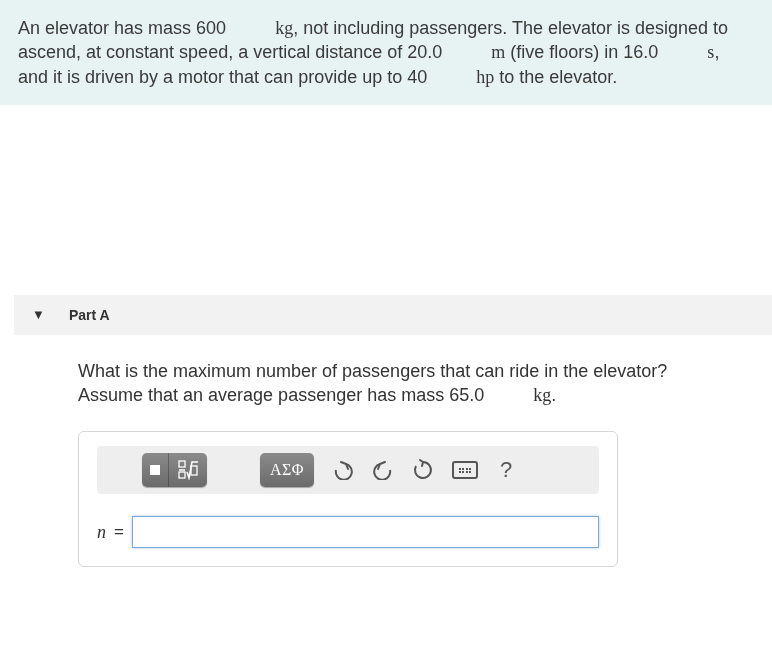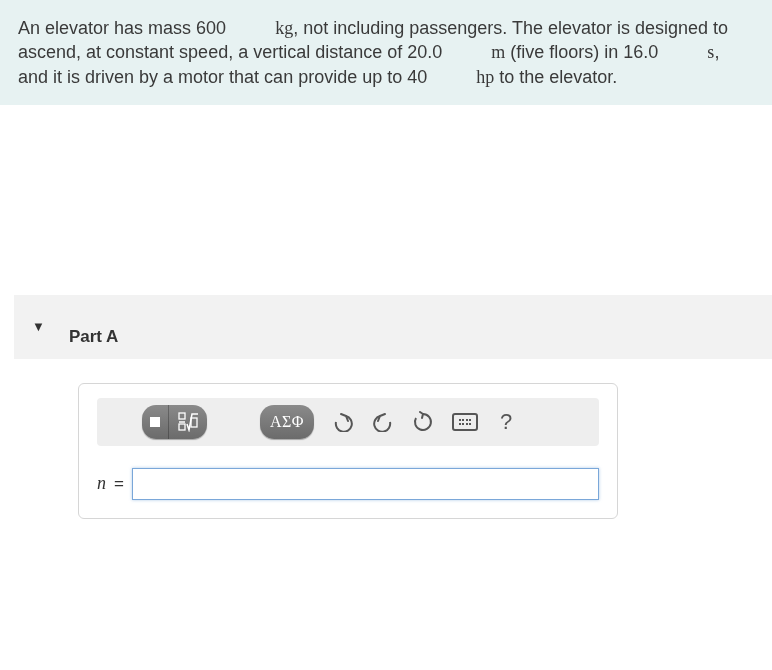--- a/index.html
+++ b/index.html
@@ -21,21 +21,21 @@
   .part-header {
     background: #f2f2f2;
     padding: 12px 18px;
     display: flex;
     align-items: center;
     gap: 24px;
     margin-left: 14px;
     margin-right: 0;
   }
   .part-header .caret { font-size: 13px; color: #333; }
-  .part-header .label { font-weight: bold; font-size: 17px; margin-top: 20px; }
+  .part-header .label { font-weight: bold; font-size: 14px; }
   .part-body { padding: 24px 0 0 78px; }
   .question { line-height: 1.35; margin-bottom: 24px; max-width: 640px; }
   .answer-box {
     border: 1px solid #d6d6d6;
     border-radius: 6px;
     padding: 14px 18px 18px 18px;
     width: 540px;
   }
   .toolbar {
     background: #eeeeee;
@@ -43,21 +43,21 @@
     padding: 6px 10px;
     display: flex;
     align-items: center;
     gap: 18px;
     height: 48px;
   }
   .btn3d {
     display: inline-flex;
     align-items: stretch;
     height: 34px;
-    border-radius: 14px;
+    border-radius: 5px;
     overflow: hidden;
     box-shadow: 0 1px 1px rgba(0,0,0,0.3);
     cursor: pointer;
     margin-left: 35px;
   }
   .btn3d .seg {
     display: flex;
     align-items: center;
     justify-content: center;
     padding: 0 8px;
@@ -112,20 +112,23 @@
 </div>
 
 <div class="spacer"></div>
 
 <div class="part-header">
   <span class="caret">▼</span>
   <span class="label">Part A</span>
 </div>
 
 <div class="part-body">
+  <div class="question">
+    <span>What is the maximum number of passengers that can ride in the elevator? Assume that an average passenger has mass 65.0 </span><span class="unit">kg</span><span>.</span>
+  </div>
 
   <div class="answer-box">
     <div class="toolbar">
       <span class="btn3d">
         <span class="seg white-sq"></span>
         <span class="seg">
           <svg width="22" height="20" viewBox="0 0 22 20">
             <rect x="2" y="1" width="6" height="6" fill="none" stroke="#fff" stroke-width="1.3"></rect>
             <line x1="2" y1="10" x2="8" y2="10" stroke="#fff" stroke-width="1.3"></line>
             <rect x="2" y="12" width="6" height="6" fill="none" stroke="#fff" stroke-width="1.3"></rect>

